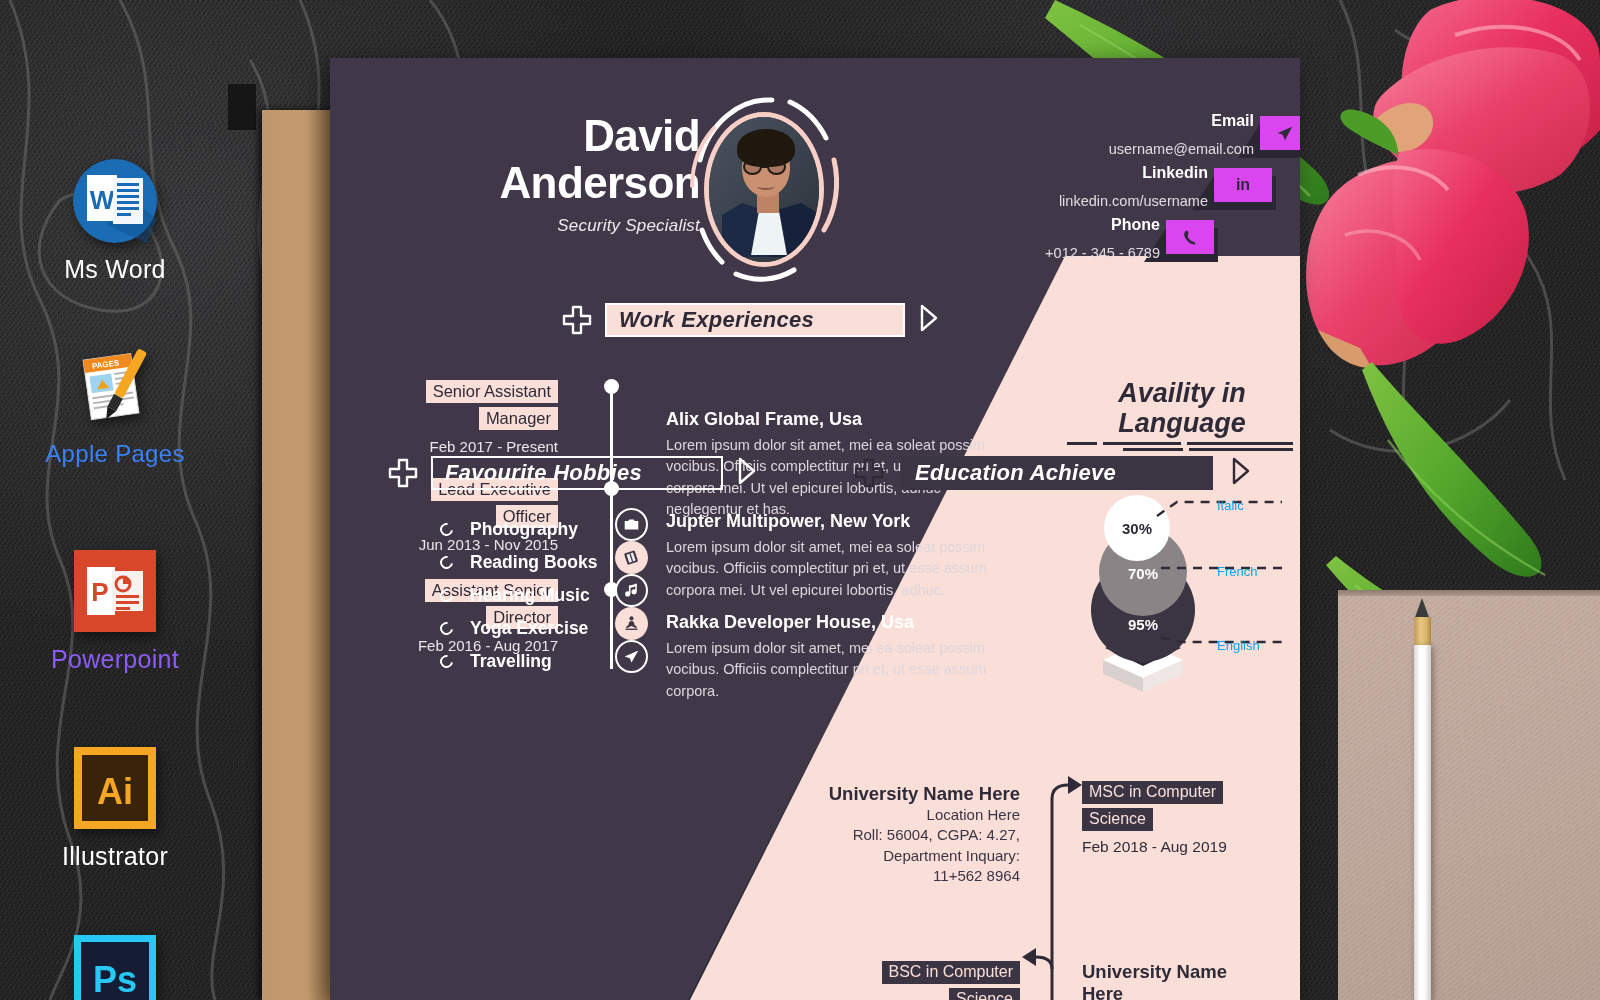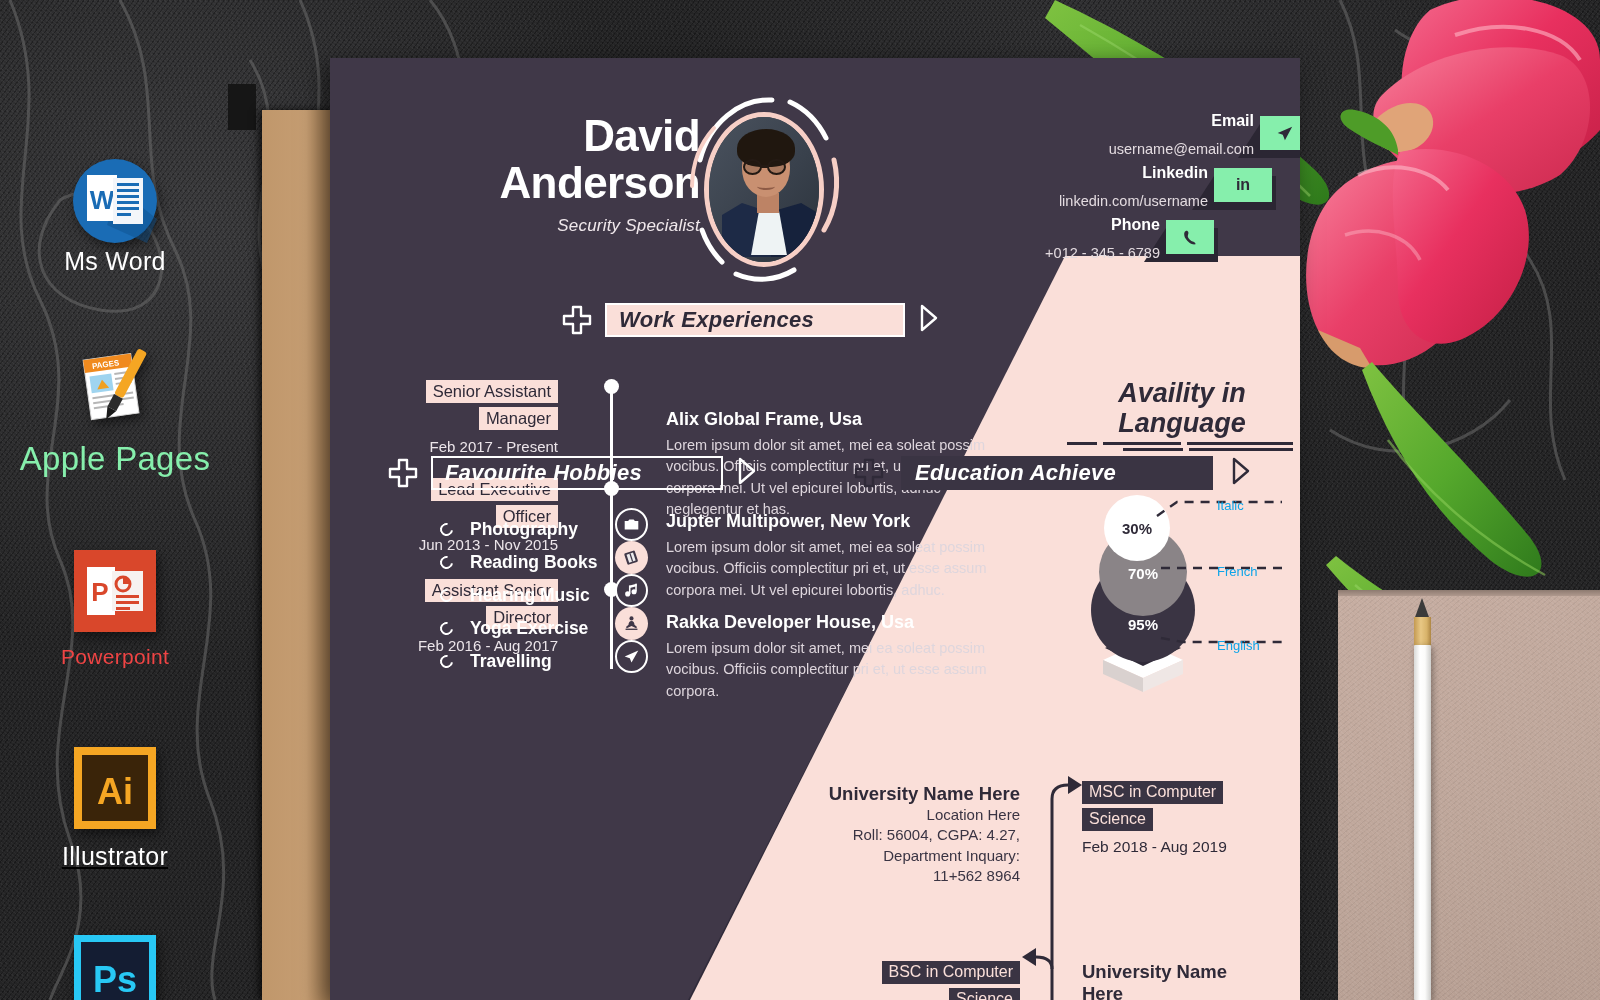--- a/index.html
+++ b/index.html
@@ -126,21 +126,21 @@
   .ph-suitL { position:absolute; left:13px; top:86px; width:50px; height:54px; background:#1d2a46; clip-path:polygon(40% 0, 100% 18%, 100% 100%, 0 100%, 0 22%); }
   .ph-suitR { position:absolute; left:62px; top:86px; width:52px; height:54px; background:#16223c; clip-path:polygon(0 16%, 58% 0, 100% 24%, 100% 100%, 0 100%); }
 
   
   .contacts { position:absolute; left:660px; top:58px; width:310px; }
   .c-row { position:relative; height:52px; }
   .c-text { position:absolute; right:0; text-align:right; width:230px; }
   .c-label { color:#ffffff; font-weight:bold; font-size:16px; line-height:1.15; }
   .c-value { color:#e3dbe0; font-size:14.5px; line-height:1.25; margin-top:10px; }
   .c-tab {
-    position:absolute; height:34px; background:#86efac;
+    position:absolute; height:34px; background:#d946ef;
     display:flex; align-items:center; justify-content:center;
     color:#2f2a38;
   }
   .c-shadow { position:absolute; height:34px; background:#2b2633; }
 
   
   .sec-head { position:absolute; display:flex; align-items:center; gap:13px; }
   .plus-icon { width:30px; height:30px; position:relative; flex:0 0 auto; }
   .sec-bar {
     height:34px; display:flex; align-items:center; padding:0 12px;
@@ -290,21 +290,21 @@
       <g fill="#1a6cb5">
               <rect x="44" y="24" width="22" height="3"></rect>
               <rect x="44" y="30" width="22" height="3"></rect>
               <rect x="44" y="36" width="22" height="3"></rect>
               <rect x="44" y="42" width="22" height="3"></rect>
               <rect x="44" y="48" width="22" height="3"></rect>
               <rect x="44" y="54" width="14" height="3"></rect>
             </g>
     </svg>
         </div>
-        <div style="color: rgb(255, 255, 255); font-size: 25px; letter-spacing: 0.3px;">Ms Word</div>
+        <div style="color: rgb(255, 255, 255); font-size: 25px; margin-top: 8px; letter-spacing: 0.3px;">Ms Word</div>
       </div>
       <div style="position: absolute; left: 0px; width: 230px; text-align: center; top: 340px;">
         <div style="height: 92px; display: flex; align-items: center; justify-content: center; filter: drop-shadow(rgba(0, 0, 0, 0.5) 3px 5px 6px);">
           <svg width="84" height="84" viewBox="0 0 84 84">
       <g transform="rotate(-8 42 42)">
         <rect x="14" y="12" width="48" height="60" fill="#fff" stroke="#d8d8d8"></rect>
         <rect x="14" y="12" width="48" height="13" fill="#f08a1e"></rect>
         <text x="22" y="22" font-family="Liberation Sans, sans-serif" font-size="8" font-weight="bold" fill="#fff">PAGES</text>
         <rect x="18" y="29" width="22" height="17" fill="#9fd4ef"></rect>
         <path d="M24,43 l6,-9 l6,9 z" fill="#f0a020"></path>
@@ -317,41 +317,41 @@
                 <rect x="18" y="60" width="30" height="2"></rect>
               </g>
       </g>
       <g transform="rotate(28 52 40)">
         <rect x="47" y="2" width="10" height="52" rx="3" fill="#f5a623"></rect>
         <rect x="47" y="54" width="10" height="14" fill="#2b2b2b"></rect>
         <polygon points="47,68 57,68 52,80" fill="#1a1a1a"></polygon>
       </g>
     </svg>
         </div>
-        <div style="color: #86efac; font-size: 33px; margin-top: 8px; letter-spacing: 0.3px;">Apple Pages</div>
+        <div style="color: #3b82f6; font-size: 24px; margin-top: 8px; letter-spacing: 0.3px;">Apple Pages</div>
       </div>
       <div style="position: absolute; left: 0px; width: 230px; text-align: center; top: 545px;">
         <div style="height: 92px; display: flex; align-items: center; justify-content: center; filter: drop-shadow(rgba(0, 0, 0, 0.5) 3px 5px 6px);">
           <svg width="84" height="84" viewBox="0 0 84 84">
       <rect x="1" y="1" width="82" height="82" fill="#d9472b"></rect>
       <rect x="14" y="18" width="28" height="48" fill="#fff"></rect>
       <text x="27" y="52" text-anchor="middle" font-family="Liberation Sans, sans-serif" font-size="26" font-weight="bold" fill="#d9472b">P</text>
       <rect x="39" y="22" width="31" height="40" fill="#f7f2f0"></rect>
       <circle cx="50" cy="35" r="7" fill="none" stroke="#d9472b" stroke-width="3"></circle>
       <path d="M50,35 L57,35 A7,7 0 0 0 50,28 Z" fill="#d9472b"></path>
       <g fill="#d9472b">
               <rect x="43" y="46" width="23" height="3"></rect>
               <rect x="43" y="52" width="23" height="3"></rect>
               <rect x="43" y="58" width="14" height="3"></rect>
             </g>
     </svg>
         </div>
-        <div style="color: #ef4444; font-size: 21px; margin-top: 8px; letter-spacing: 0.3px;">Powerpoint</div>
-      </div>
-      <div style="position: absolute; left: 0px; width: 230px; text-align: center; top: 742px; text-decoration: underline;">
+        <div style="color: #8b5cf6; font-size: 25px; margin-top: 8px; letter-spacing: 0.3px;">Powerpoint</div>
+      </div>
+      <div style="position: absolute; left: 0px; width: 230px; text-align: center; top: 742px;">
         <div style="height: 92px; display: flex; align-items: center; justify-content: center; filter: drop-shadow(rgba(0, 0, 0, 0.5) 3px 5px 6px);">
           <svg width="84" height="84" viewBox="0 0 84 84">
       <rect x="1" y="1" width="82" height="82" fill="#f5a623"></rect>
       <rect x="9" y="9" width="66" height="66" fill="#3a2409"></rect>
       <text x="42" y="58" text-anchor="middle" font-family="Liberation Sans, sans-serif" font-size="36" font-weight="bold" fill="#f5a623">Ai</text>
     </svg>
         </div>
         <div style="color: rgb(255, 255, 255); font-size: 25px; margin-top: 8px; letter-spacing: 0.3px;">Illustrator</div>
       </div>
       <div style="position: absolute; left: 0px; width: 230px; text-align: center; top: 930px;">

